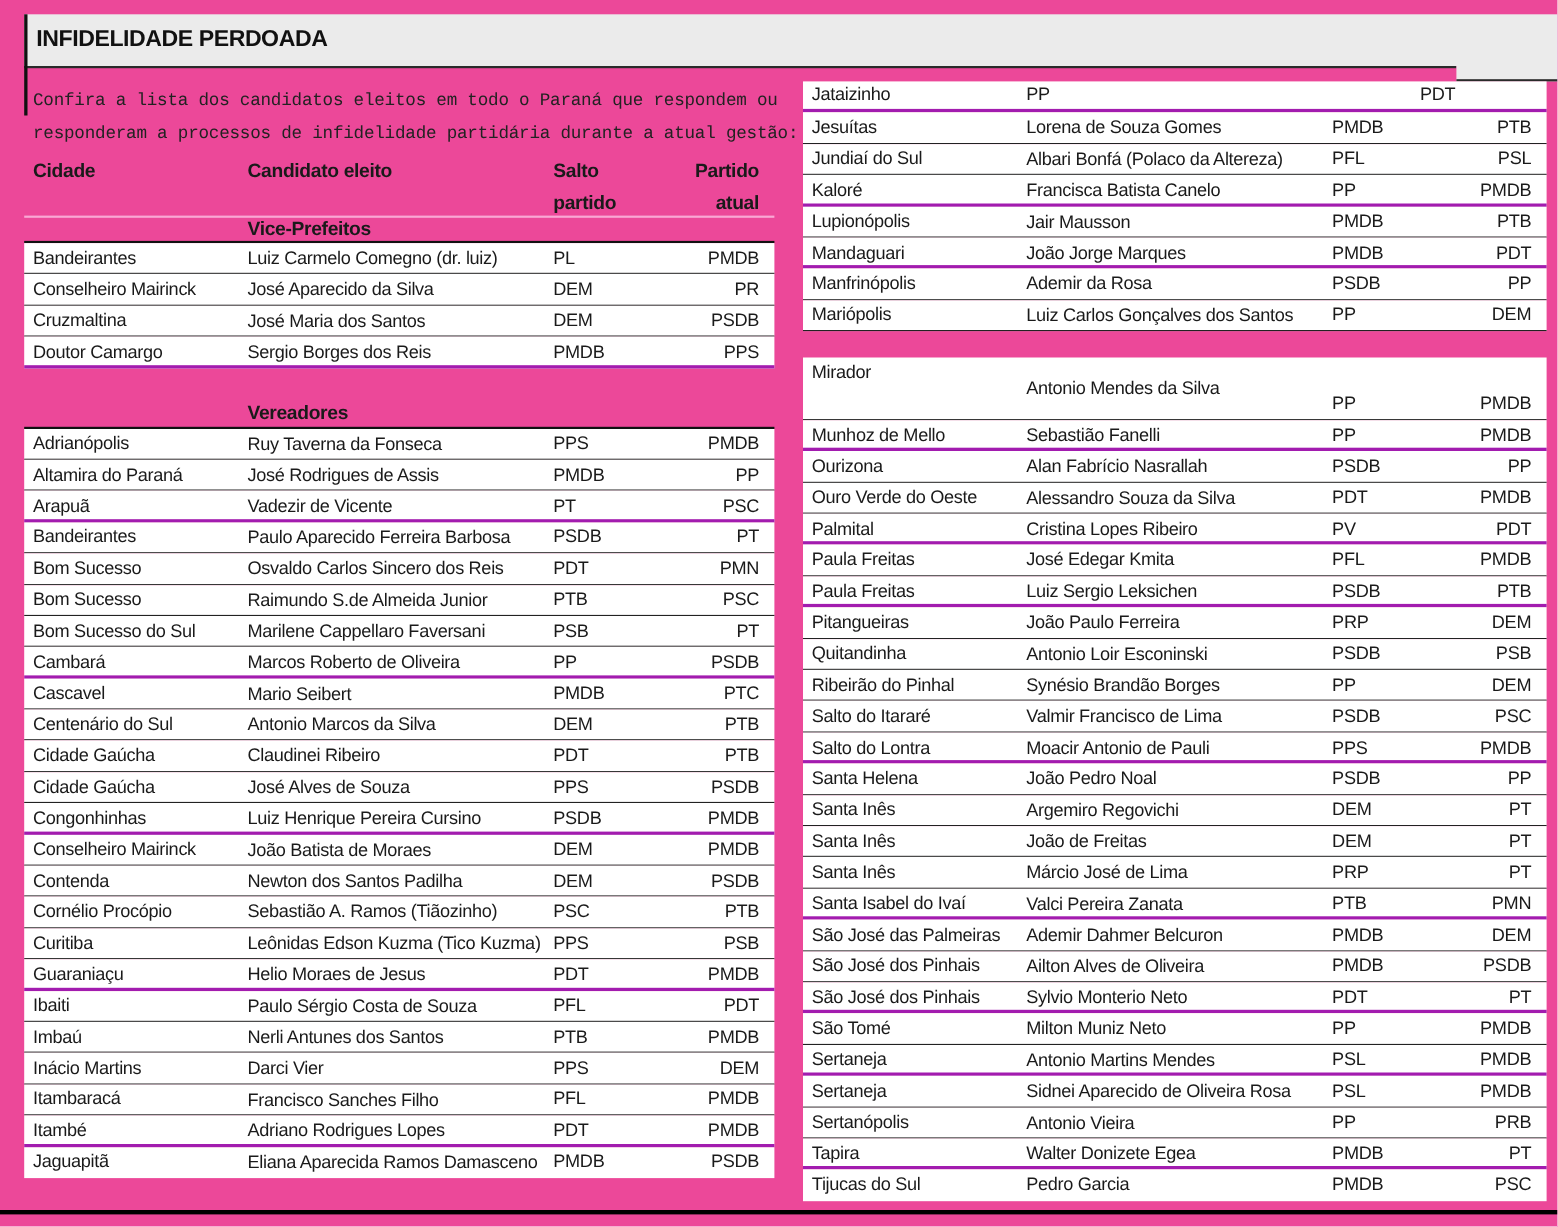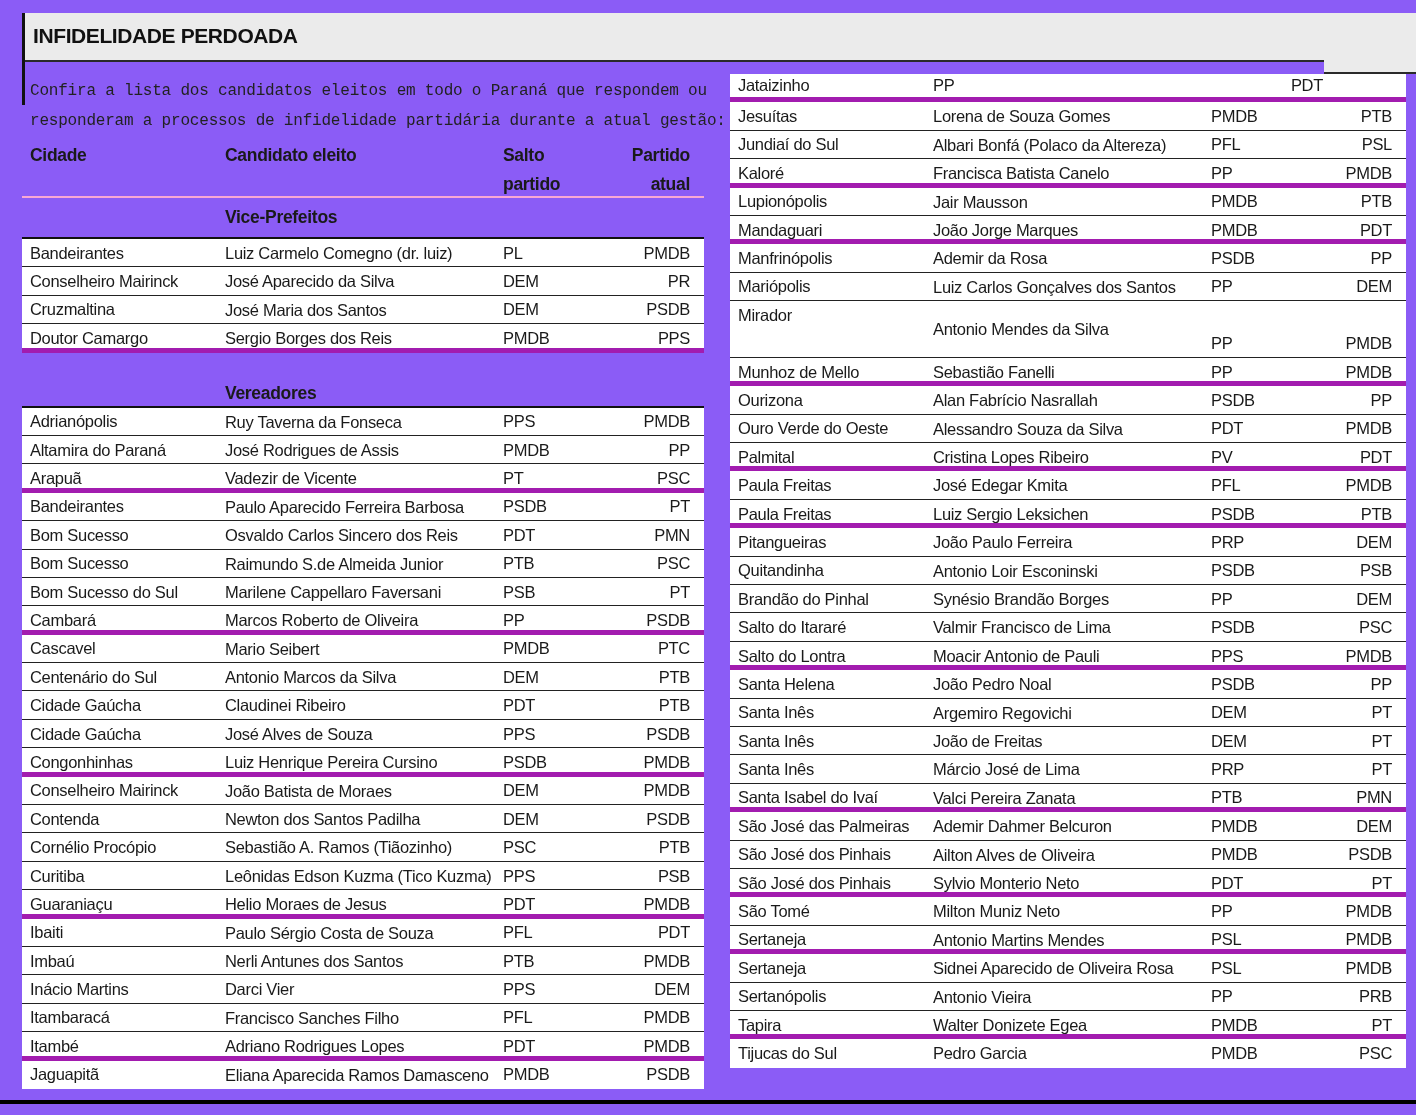--- a/index.html
+++ b/index.html
@@ -1,16 +1,16 @@
 <!DOCTYPE html>
 <html><head>
 <meta charset="utf-8">
 <style>
   html,body{margin:0;padding:0;background:#fff;}
-  .page{position:relative;width:1416px;height:1115px;background:#8b5cf6;
+  .page{position:relative;width:1416px;height:1115px;background:#ec4899;
         font-family:"Liberation Sans",sans-serif;color:#1a1a1a;overflow:hidden;}
 
   
   .title-band{position:absolute;left:22px;top:13px;width:1394px;height:47px;background:#ebebeb;}
   .band-underline{position:absolute;left:22px;top:60px;width:1302px;height:2px;background:#2a2a2a;}
   .corner-cell{position:absolute;left:1324px;top:60px;width:92px;height:14px;background:#ebebeb;
                border-bottom:2px solid #2a2a2a;box-sizing:border-box;}
   .left-bar{position:absolute;left:22px;top:13px;width:3px;height:92px;background:#111;}
   .title{position:absolute;left:33px;top:24px;font-size:21px;font-weight:bold;letter-spacing:-0.4px;color:#111;}
   .intro{position:absolute;left:30px;top:76px;font-size:16px;line-height:30px;color:#222;letter-spacing:-0.2px;font-family:Liberation Mono, monospace;}
@@ -18,36 +18,36 @@
   
   .tbl{position:absolute;box-sizing:border-box;}
   .tbl-left{left:22px;top:138px;width:682px;}
   .tbl-right{left:730px;top:74px;width:676px;}
 
   .hdr{display:grid;grid-template-columns:195px 278px 112px 1fr;
        padding:3px 14px 0 8px;height:60px;border-bottom:2px solid #f9a8d4;
        font-weight:bold;font-size:17.5px;line-height:29px;box-sizing:border-box;letter-spacing:-0.3px;}
   .hdr .new{text-align:right;}
 
-  .section-row{display:grid;grid-template-columns:195px 1fr;padding-left:8px;height:41px;
+  .section-row{display:grid;grid-template-columns:195px 1fr;padding-left:8px;height:23px;
        align-items:center;border-bottom:2px solid #111;font-weight:bold;font-size:17.5px;
        box-sizing:border-box;letter-spacing:-0.3px;}
   .spacer{height:28px;}
   .section-row.verea{height:27px;}
 
   .row{display:grid;grid-template-columns:195px 278px 112px 1fr;
        padding-left:8px;padding-right:14px;align-items:center;height:28.4px;
        border-bottom:1px solid #222;font-size:16.5px;letter-spacing:-0.3px;
        box-sizing:border-box;background:#fff;}
-  .row.thick{border-bottom:5px solid #a21caf;}
+  .row.thick{border-bottom:3px solid #a21caf;}
   .row.none{border-bottom:none;}
   .row .new{text-align:right;}
   .row .cand div{line-height:28.4px;}
 
-  .row.tall{height:56.8px;}
+  .row.tall{height:56.8px;margin-top:24px;}
   .row.tall .city{align-self:start;line-height:28.4px;}
   .row.tall .old,.row.tall .new{align-self:end;line-height:28.4px;}
 
   .bottom-rule{position:absolute;left:0;top:1100px;width:1416px;height:4px;background:#000;}
 </style>
 </head>
 <body>
 
 <div class="page">
 
@@ -494,21 +494,21 @@
         <div class="row">
       <div class="cell city">Quitandinha</div>
       <div class="cell cand">
         <div>Antonio Loir Esconinski</div>
 
       </div>
       <div class="cell old">PSDB</div>
       <div class="cell new">PSB</div>
     </div>
         <div class="row">
-      <div class="cell city">Brandão do Pinhal</div>
+      <div class="cell city">Ribeirão do Pinhal</div>
       <div class="cell cand">
         <div>Synésio Brandão Borges</div>
 
       </div>
       <div class="cell old">PP</div>
       <div class="cell new">DEM</div>
     </div>
         <div class="row">
       <div class="cell city">Salto do Itararé</div>
       <div class="cell cand">

